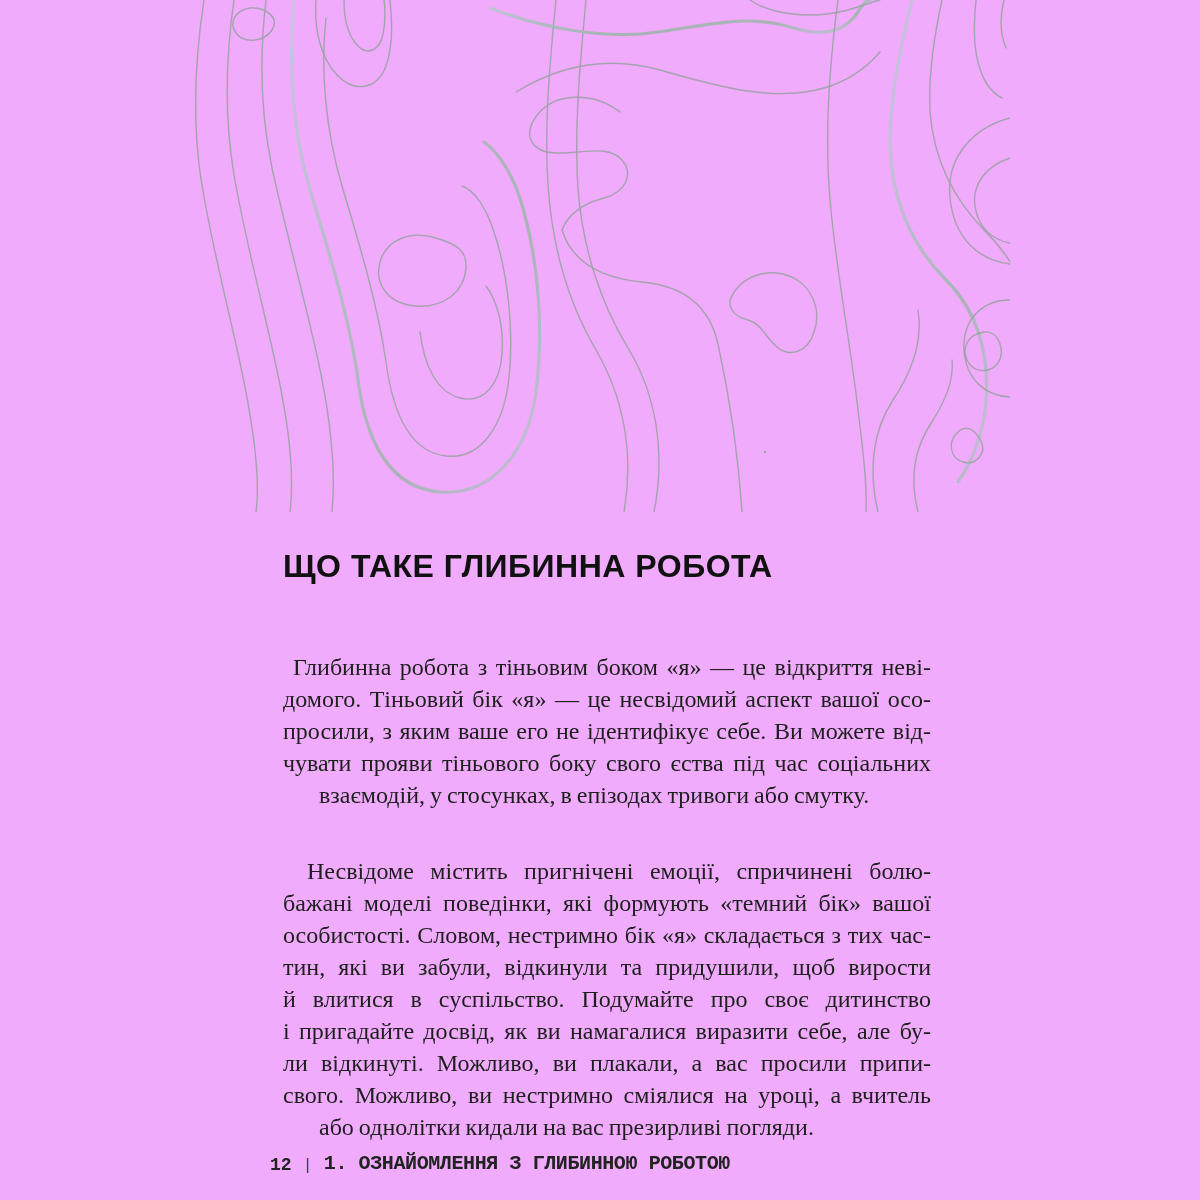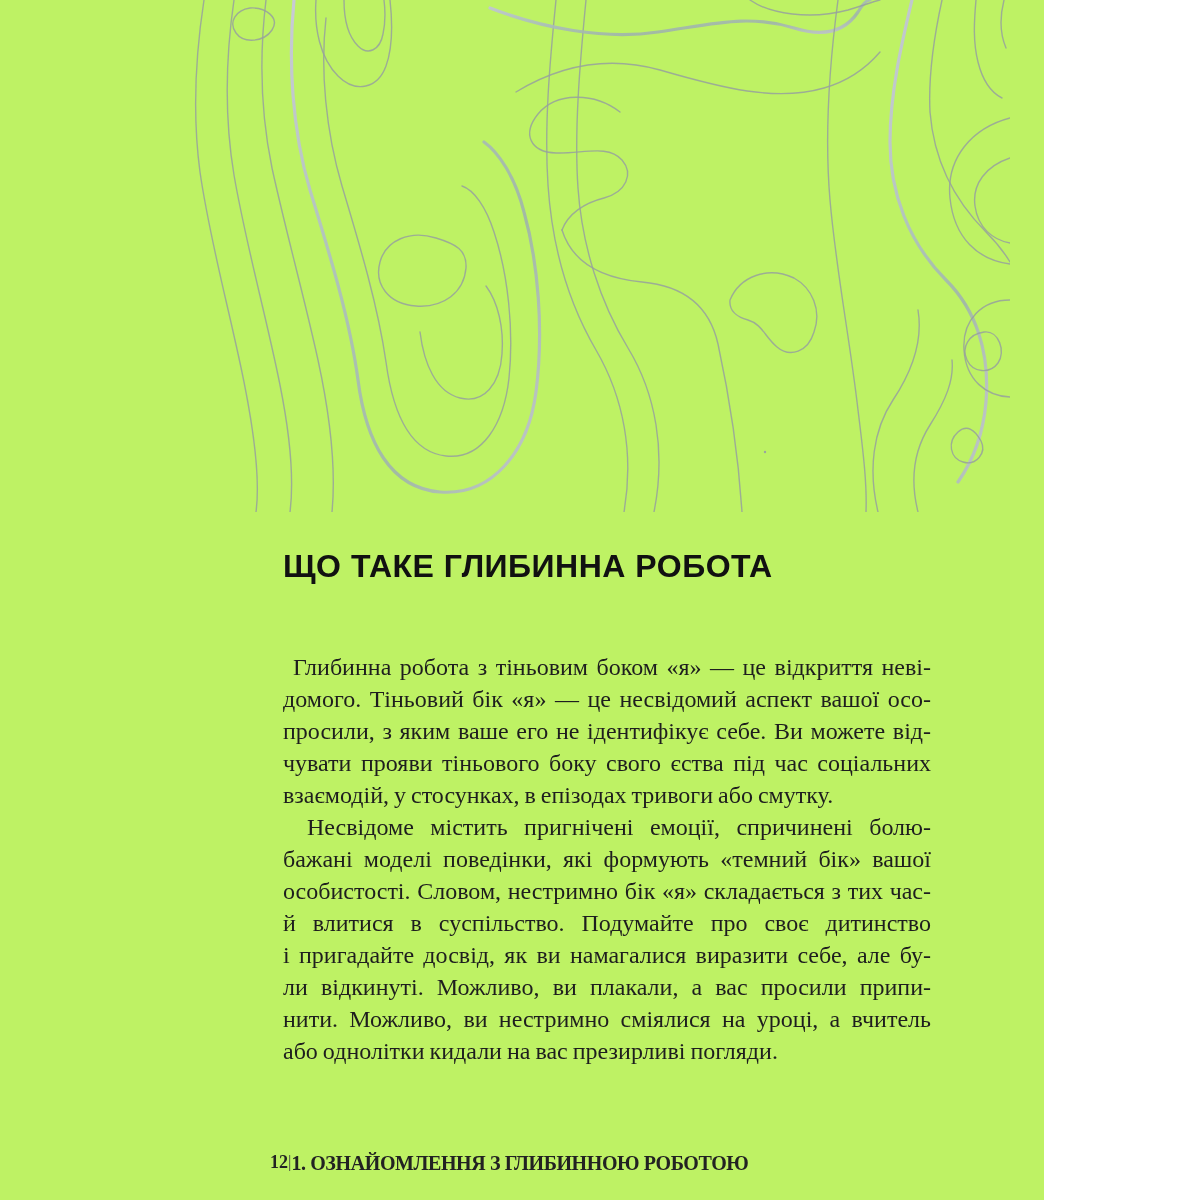--- a/index.html
+++ b/index.html
@@ -4,22 +4,22 @@
 <style>
   html, body { margin: 0; padding: 0; }
   body {
     width: 1200px; height: 1200px;
     background: #ffffff;
     font-family: "Liberation Serif", serif;
     overflow: hidden;
   }
   .page {
     position: relative;
-    width: 1044px; height: 1200px;
-    background: #bef264;
+    width: 1200px; height: 1200px;
+    background: #f0abfc;
   }
 
   
   .artwork {
     position: absolute;
     left: 190px; top: 0;
     width: 820px; height: 512px;
   }
   .artwork path.c {
     fill: none;
@@ -60,31 +60,32 @@
     color: #1e1e1e;
     word-spacing: -1px;
     font-family: Liberation Serif, serif;
   }
   .ln {
     height: 32px;
     overflow: hidden;
     text-align: justify;
     text-align-last: justify;
   }
-  .ln.last { text-align-last: left; }
+  .ln.last { text-align-last: left; margin-left: 36px; }
   .ln.indent-sm { padding-left: 10px; }
-  .ln.indent { padding-left: 24px; }
+  .ln.indent { padding-left: 24px; margin-top: 44px; }
 
   
   .footer {
     position: absolute;
     left: 270px; top: 1152px;
     display: flex;
-    align-items: flex-start;
-    font-family: Liberation Serif, serif;
+    align-items: flex-end;
+    gap: 11px;
+    font-family: Liberation Mono, monospace;
     color: #222222;
   }
   .footer .pagenum {
     font-weight: 700;
     font-size: 18px;
   }
   .footer .sep {
     font-weight: 400;
     font-size: 17px;
     color: #444444;
@@ -162,24 +163,25 @@
   <section class="bodytext">
     <div class="ln indent-sm">Глибинна робота з тіньовим боком «я» — це відкриття неві-</div>
     <div class="ln">домого. Тіньовий бік «я» — це несвідомий аспект вашої осо-</div>
     <div class="ln">просили, з яким ваше его не ідентифікує себе. Ви можете від-</div>
     <div class="ln">чувати прояви тіньового боку свого єства під час соціальних</div>
     <div class="ln last">взаємодій, у стосунках, в епізодах тривоги або смутку.</div>
 
     <div class="ln indent">Несвідоме містить пригнічені емоції, спричинені болю-</div>
     <div class="ln">бажані моделі поведінки, які формують «темний бік» вашої</div>
     <div class="ln">особистості. Словом, нестримно бік «я» складається з тих час-</div>
+    <div class="ln">тин, які ви забули, відкинули та придушили, щоб вирости</div>
     <div class="ln">й влитися в суспільство. Подумайте про своє дитинство</div>
     <div class="ln">і пригадайте досвід, як ви намагалися виразити себе, але бу-</div>
     <div class="ln">ли відкинуті. Можливо, ви плакали, а вас просили припи-</div>
-    <div class="ln">нити. Можливо, ви нестримно сміялися на уроці, а вчитель</div>
+    <div class="ln">свого. Можливо, ви нестримно сміялися на уроці, а вчитель</div>
     <div class="ln last">або однолітки кидали на вас презирливі погляди.</div>
   </section>
 
   <div class="footer">
     <span class="pagenum">12</span>
     <span class="sep">|</span>
     <span class="chapter">1. ОЗНАЙОМЛЕННЯ З ГЛИБИННОЮ РОБОТОЮ</span>
   </div>
 
 </div>

